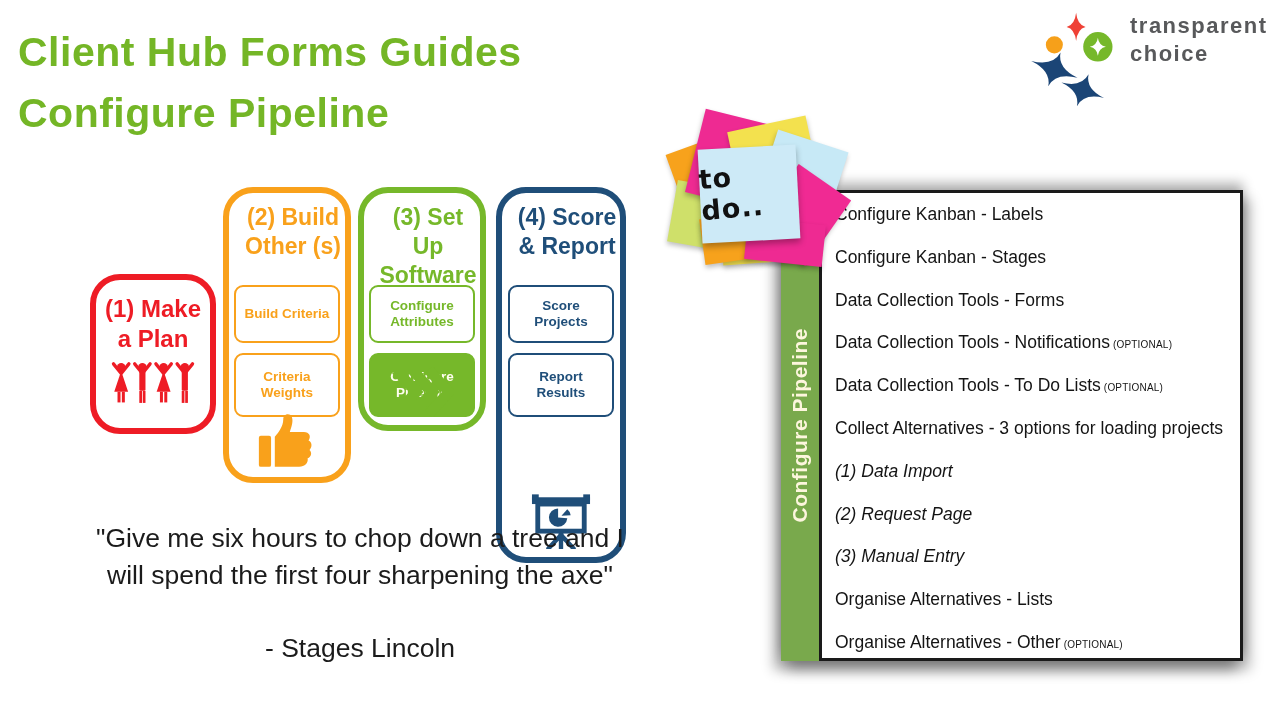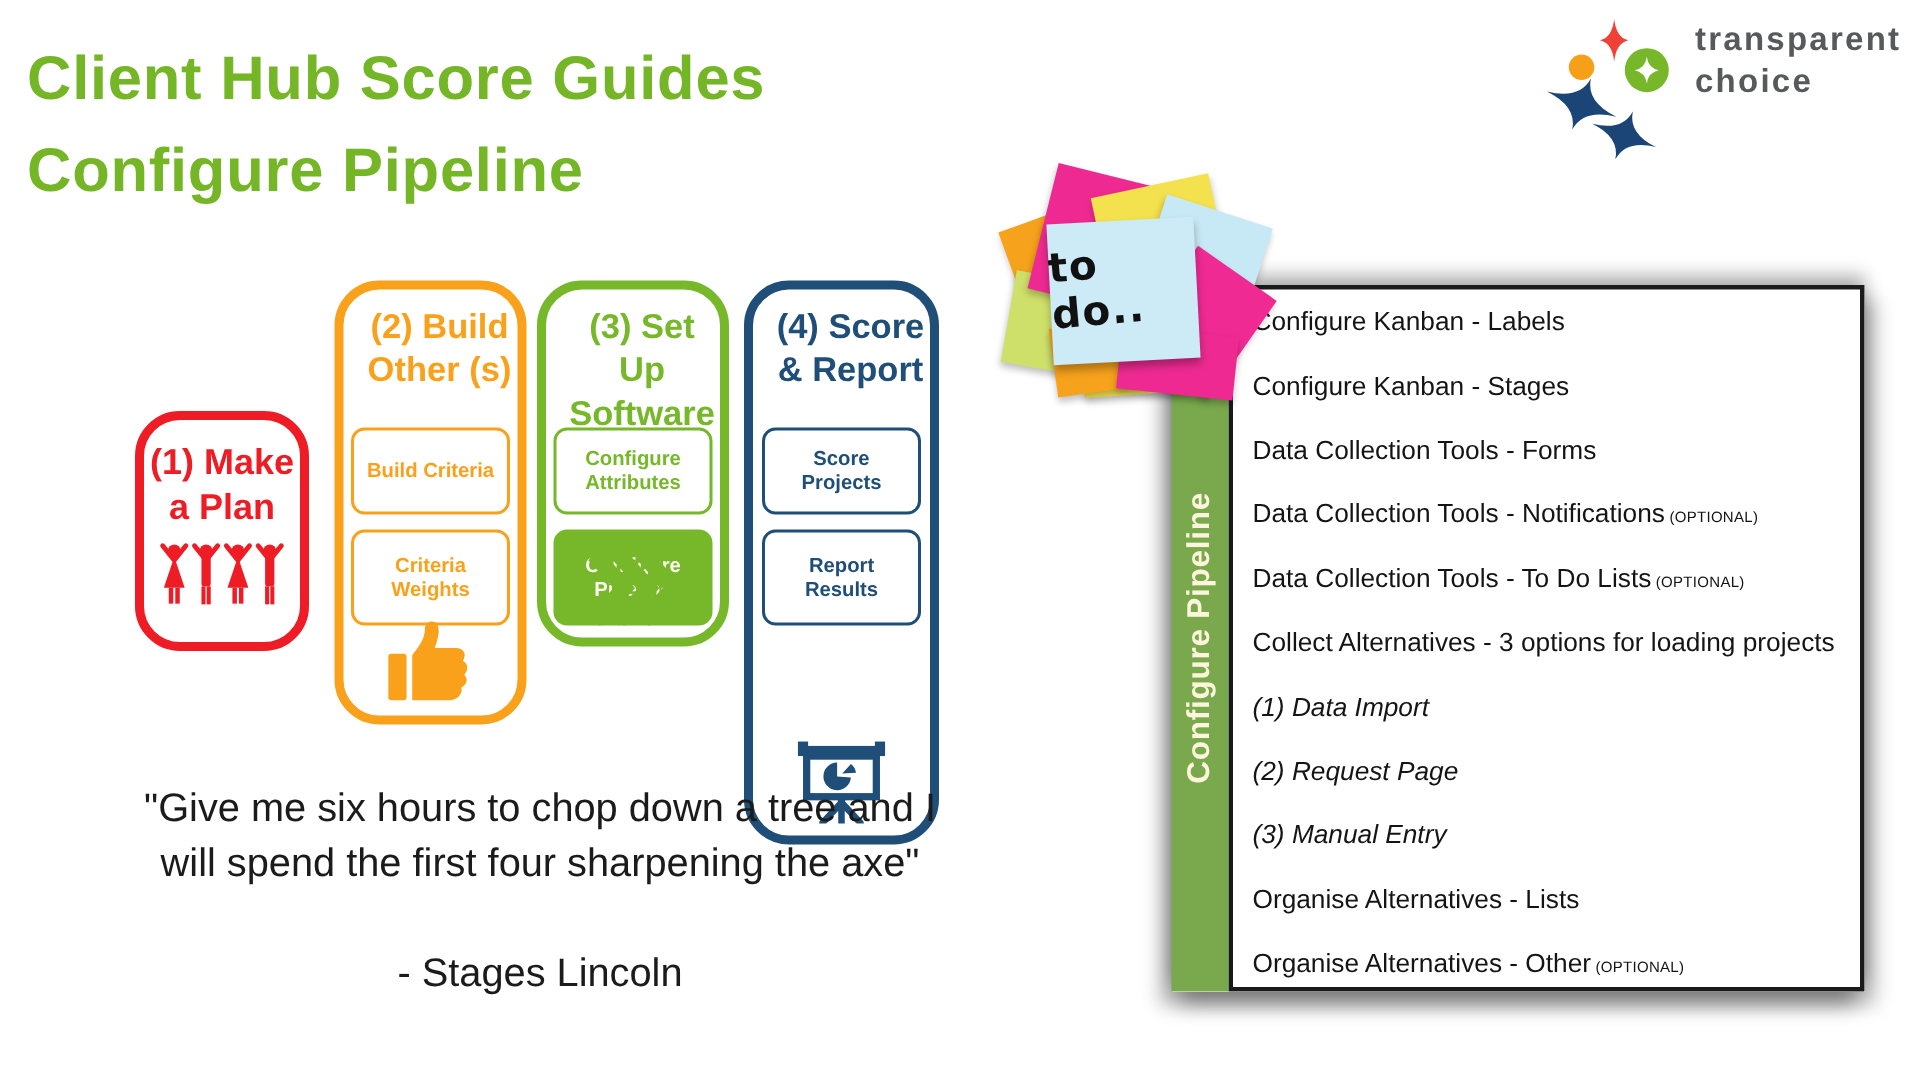--- a/index.html
+++ b/index.html
@@ -16,21 +16,21 @@
 
   
   .logo { position:absolute; left:1026px; top:12px; display:flex; align-items:flex-start; }
   .logo svg { width:104px; height:96px; display:block; }
   .logo-text { color:#58595b; font-size:22px; line-height:28px; font-weight:700; letter-spacing:1.5px; }
 
   
   .pipeline { position:absolute; left:90px; top:187px; width:540px; height:298px; }
   .step { position:absolute; box-sizing:border-box; border-radius:30px; background:#fff; }
   .stitle { text-align:center; font-weight:800; }
-  .step1 { left:0; top:87px; width:116px; height:160px; border:6px solid #ee1c25; color:#ee1c25; }
+  .step1 { left:0; top:87px; width:126px; height:160px; border:6px solid #ee1c25; color:#ee1c25; }
   .step1 .stitle { font-size:24px; line-height:30px; margin-top:14px; }
   .step2 { left:133px; top:0; width:128px; height:296px; border:6px solid #f9a11b; color:#f9a11b; }
   .step3 { left:268px; top:0; width:128px; height:244px; border:6px solid #76b82a; color:#76b82a; }
   .step4 { left:406px; top:0; width:130px; height:376px; border:6px solid #1f4e79; color:#1f4e79; }
   .step2 .stitle, .step3 .stitle, .step4 .stitle { font-size:23px; line-height:29px; margin-top:10px;margin-left:12px; }
   .sub {
     position:absolute; left:50%; transform:translateX(-50%);
     box-sizing:border-box; width:106px; border:2px solid currentColor; border-radius:9px;
     display:flex; align-items:center; justify-content:center; text-align:center;
     font-weight:700; font-size:13.5px; line-height:16px; padding:4px 6px; background:#fff;
@@ -89,21 +89,21 @@
     font-family:"DejaVu Sans", sans-serif; font-size:27px; font-weight:700; color:#111;
     letter-spacing:1px; transform:rotate(-2deg); margin-top:-6px;
   }
 </style>
 </head>
 <body>
 
 <div class="stage">
 
   <header class="title">
-    <div>Client Hub Score Guides</div>
+    <div>Client Hub Forms Guides</div>
     <div>Configure Pipeline</div>
   </header>
 
   <div class="logo">
     <svg viewBox="0 0 110 100">
       <path d="M53,0 Q54.4,13 63,15 Q54.4,17 53,30 Q51.6,17 43,15 Q51.6,13 53,0 Z" fill="#ef4136"></path>
       <circle cx="30" cy="34" r="9" fill="#f6a01a"></circle>
       <circle cx="76" cy="36" r="15.5" fill="#76b82a"></circle>
       <path d="M76,26.5 Q77,34.5 84.5,36 Q77,37.5 76,45.5 Q75,37.5 67.5,36 Q75,34.5 76,26.5 Z" fill="#ffffff"></path>
       <path d="M30,41 Q32.5,57.5 56,60 Q32.5,62.5 30,79 Q27.5,62.5 4,60 Q27.5,57.5 30,41 Z" fill="#1b4576" transform="rotate(20 30 60)"></path>

